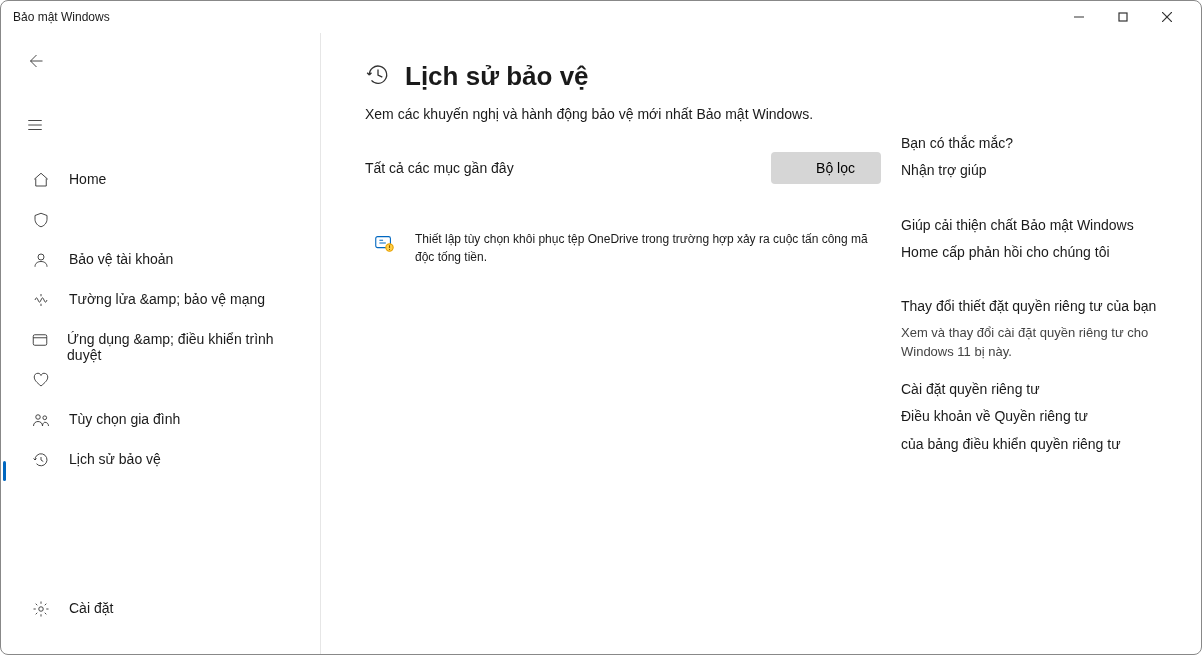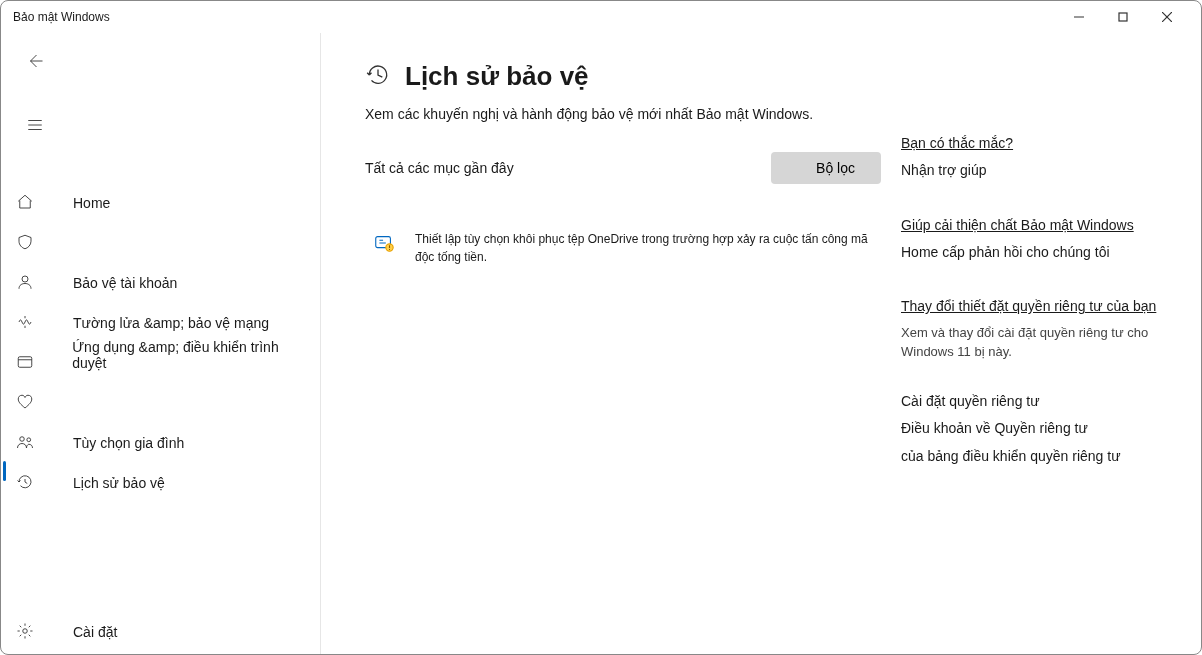--- a/index.html
+++ b/index.html
@@ -35,26 +35,25 @@
     flex-direction: column;
     padding: 6px 0 8px 0;
     border-right: 1px solid #e6e6e6;
   }
   .back-row { padding: 4px 8px 8px 16px; }
   .back-btn { width: 36px; height: 36px; display:flex; align-items:center; justify-content:center; cursor:pointer; }
   .hamburger-row { padding: 20px 8px 20px 16px; }
   .hamburger { width: 36px; height: 36px; display:flex; align-items:center; justify-content:center; cursor:pointer; }
   .nav { flex:1; display:flex; flex-direction:column; gap:0; margin-top: 8px;}
   .nav-item {
-    display:flex; align-items:flex-end;
+    display:flex; align-items:flex-start;
     height: 40px;
-    padding: 0 12px;
+    padding: 0 28px;
     cursor:pointer;
     position:relative;
-    gap:20px;
   }
   .nav-item .ic { width: 24px; display:flex; justify-content:center; }
   .nav-item .lbl { margin-left: 16px; font-size: 14px; }
   .nav-item.selected::before {
     content:"";
     position:absolute; left:2px; top:10px; bottom:10px;
     width:3px; background:#0067c0; border-radius:2px;
   }
   .sidebar-bottom { padding: 0 0 8px 0; }
   .content { flex:1; padding: 28px 40px 20px 44px; display:flex; }
@@ -73,23 +72,23 @@
     font-size:14px;
     cursor:pointer;
     min-width: 110px;
     text-align:right;
   }
   .rec-item { display:flex; gap: 18px; padding: 2px 0 0 8px;}
   .rec-item .ric { width: 24px; flex-shrink:0; padding-top:2px;}
   .rec-item .txt { font-size:12px; line-height:1.5; }
   .right-col { width: 280px; padding-left: 20px; padding-top: 74px;}
   .right-block { margin-bottom: 36px; }
-  .right-head { font-size: 14px; font-weight:400; margin-bottom: 10px; color:#1a1a1a;text-decoration:underline; }
+  .right-head { font-size: 14px; font-weight:400; margin-bottom: 10px; color:#1a1a1a; }
   .right-link { font-size:14px; color:#1a1a1a; cursor:pointer; display:block; margin-bottom: 8px; line-height:1.4;}
-  .right-text { font-size:13px; color:#444; line-height:1.45; margin-bottom: 30px;}
+  .right-text { font-size:13px; color:#444; line-height:1.45; margin-bottom: 18px;}
   svg { stroke:#333; fill:none; stroke-width:1.2; }
 </style>
 </head>
 <body>
 
 <div class="titlebar">
   <span class="title">Bảo mật Windows</span>
   <span class="spacer"></span>
   <div class="winbtn">
     <svg viewBox="0 0 10 10">

